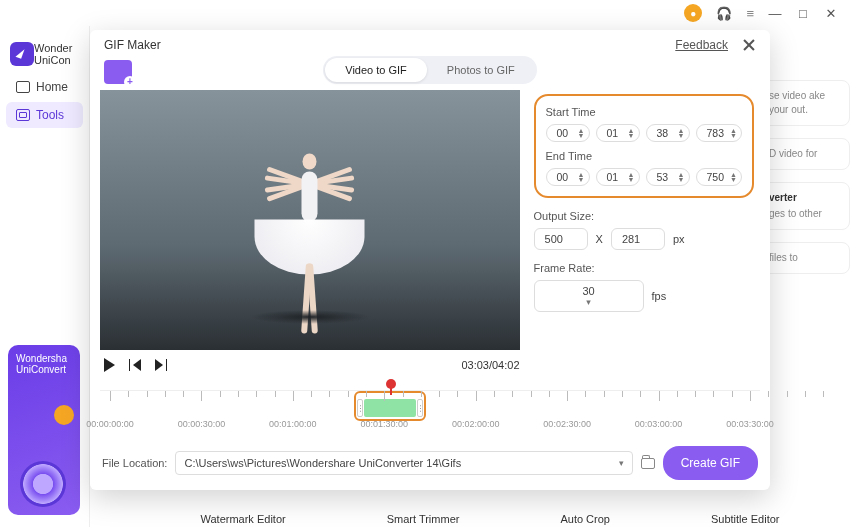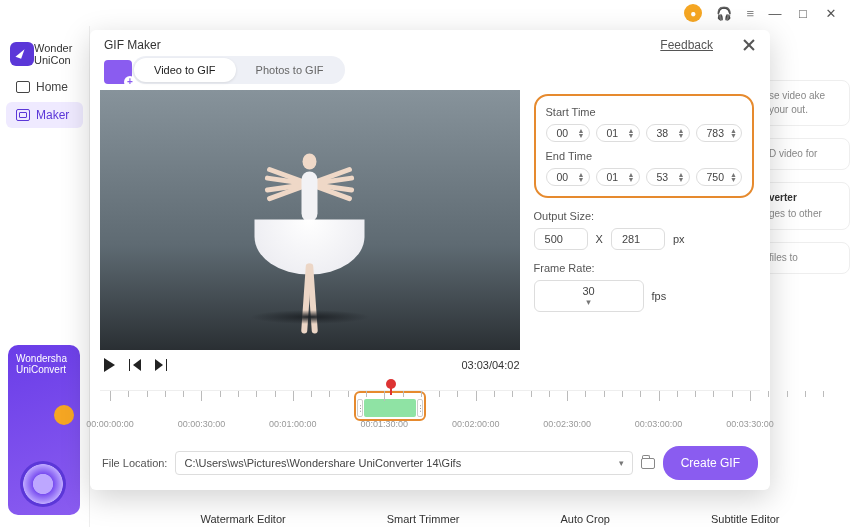--- a/index.html
+++ b/index.html
@@ -28,21 +28,21 @@
   .bg-cards { position:absolute; top:80px; left:760px; width:90px; font-size:10px; color:#888; line-height:1.4;}
   .bg-card { background:#fff; border:1px solid #eee; border-radius:8px; padding:8px; margin-bottom:12px; }
   .bg-card b { color:#333; display:block; margin-bottom:2px; font-weight:600; }
 
   .bottom-tools { position:absolute; bottom:2px; left:150px; right:20px; display:flex; justify-content:space-around; font-size:11px; color:#333; font-weight:500; }
 
   
   .modal { position:absolute; top:30px; left:90px; width:680px; height:460px; background:#fff; border-radius:6px; box-shadow:0 8px 30px rgba(0,0,0,.18); display:flex; flex-direction:column; }
   .modal-head { display:flex; align-items:center; justify-content:space-between; padding:8px 14px; font-size:12px; }
   .modal-head .left { display:flex; align-items:center; gap:10px; }
-  .modal-head .feedback { text-decoration:underline; color:#555; margin-right:19px; }
+  .modal-head .feedback { text-decoration:underline; color:#555; margin-right:4px; }
   .close-x { width:14px; height:14px; position:relative; cursor:pointer; }
   .close-x::before,.close-x::after { content:""; position:absolute; left:6px; top:0; width:2px; height:14px; background:#555;}
   .close-x::before{transform:rotate(45deg);} .close-x::after{transform:rotate(-45deg);}
 
   .add-file { width:28px; height:24px; background:#8a5cf0; border-radius:4px; position:relative; margin-left:0; }
   .add-file::after { content:"+"; position:absolute; right:-4px; bottom:-4px; width:12px; height:12px; background:#fff; border-radius:50%; font-size:10px; line-height:12px; text-align:center; color:#8a5cf0; font-weight:700;}
 
   .tab-switch { align-self:center; margin-top:-4px; display:inline-flex; background:#eef0f6; border-radius:20px; padding:2px; font-size:11px; }
   .tab-switch div { padding:6px 20px; border-radius:18px; color:#666; cursor:pointer;}
   .tab-switch div.on { background:#fff; color:#222; box-shadow:0 1px 3px rgba(0,0,0,.1);}
@@ -121,21 +121,21 @@
       <div>Wonder</div>
       <div>UniCon</div>
     </div>
   </div>
   <div class="sidebar-item">
     <span class="sidebar-icon"></span>
     <span>Home</span>
   </div>
   <div class="sidebar-item active">
     <span class="sidebar-icon tools"></span>
-    <span>Maker</span>
+    <span>Tools</span>
   </div>
 
   <div class="promo">
     <div>Wondersha</div>
     <div>UniConvert</div>
     <div class="orange"></div>
     <div class="disc"></div>
   </div>
 </div>
 
@@ -159,21 +159,21 @@
       <span style="font-weight:500;">GIF Maker</span>
     </div>
     <div style="display:flex;align-items:center;gap:10px;">
       <span class="feedback">Feedback</span>
       <span class="close-x"></span>
     </div>
   </div>
 
   <div style="display:flex;align-items:center;padding:0 14px 6px;">
     <div class="add-file"></div>
-    <div style="flex:1;display:flex;justify-content:flex-start;">
+    <div style="flex:1;display:flex;justify-content:center;">
       <div class="tab-switch">
         <div class="on">Video to GIF</div>
         <div>Photos to GIF</div>
       </div>
     </div>
     <div style="width:28px"></div>
   </div>
 
   <div class="body">
     <div class="player">

